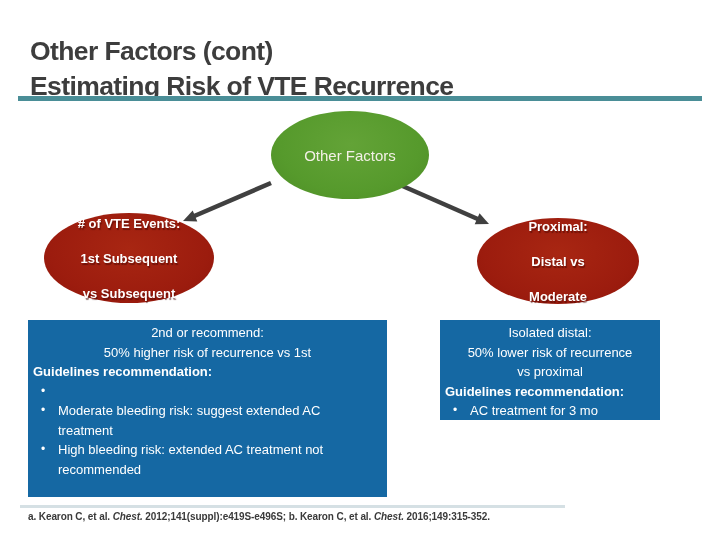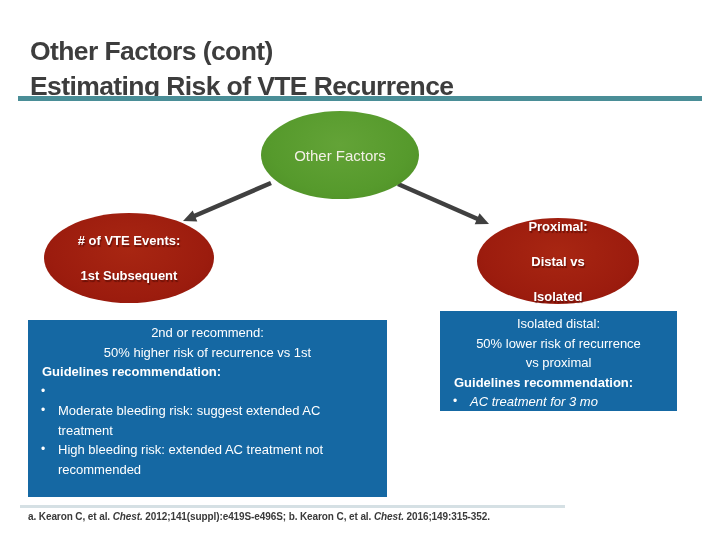--- a/index.html
+++ b/index.html
@@ -18,21 +18,21 @@
     position:absolute;left:18px;top:96px;width:684px;height:5px;
     background:var(--rule,#4a8e97);
   }
   
   .node{
     position:absolute;border-radius:50%;
     display:flex;flex-direction:column;align-items:center;justify-content:center;
     text-align:center;color:#ffffff;
   }
   .node.green{
-    left:261px;top:111px;width:158px;height:88px;
+    left:271px;top:111px;width:158px;height:88px;
     background:radial-gradient(ellipse at 50% 38%, #63a337 0%, var(--green,#569a2c) 62%, #4d8c26 100%);
     color:#f3f0e6;font-size:15px;
   }
   .node.red{
     background:radial-gradient(ellipse at 50% 40%, #a82612 0%, var(--red,#9c1c0e) 65%, #8e150a 100%);
     font-weight:700;font-size:13px;line-height:19px;
     text-shadow:1px 1.5px 1px rgba(70,5,0,0.55);
     gap:16px;
   }
   .node.red.left{left:44px;top:213px;width:170px;height:90px;}
@@ -40,27 +40,27 @@
   
   .connectors{position:absolute;left:0;top:0;pointer-events:none;}
   .connectors line{stroke:var(--arrow,#404040);stroke-width:4.6;}
   .connectors polygon{fill:var(--arrow,#404040);}
   
   .panel{
     position:absolute;background:var(--blue,#1568a3);color:#ffffff;
     font-size:13px;line-height:19.5px;padding-top:3px;box-sizing:border-box;
   }
   .panel.left{left:28px;top:320px;width:359px;height:177px;}
-  .panel.right{left:440px;top:311px;width:237px;height:100px;}
+  .panel.right{left:440px;top:320px;width:220px;height:100px;}
   .panel .center{text-align:center;padding:0 6px;}
-  .panel .sub{font-weight:700;padding-left:14px;}
+  .panel .sub{font-weight:700;padding-left:5px;}
   .brow{display:flex;padding-left:13px;}
   .brow .dot{flex:0 0 17px;font-size:12px;}
   .brow .btxt{max-width:292px;}
-  .panel.right .btxt{max-width:200px;font-style:italic;}
+  .panel.right .btxt{max-width:200px;}
   
   .divider{position:absolute;left:20px;top:505px;width:545px;height:3px;background:#d5e0e4;}
   .footnote{
     position:absolute;left:28px;top:511px;width:684px;
     font-size:10px;font-weight:700;letter-spacing:-0.1px;color:#3a3a3a;
   }
   .footnote .it{font-style:italic;}
 </style>
 </head>
 <body>
@@ -84,26 +84,27 @@
     </g>
   </svg>
 
   <div class="node green">
     <span>Other Factors</span>
   </div>
 
   <div class="node red left">
     <div># of VTE Events:</div>
     <div>1st Subsequent</div>
+    <div>vs Subsequent</div>
   </div>
 
   <div class="node red right">
     <div>Proximal:</div>
     <div>Distal vs</div>
-    <div>Isolated</div>
+    <div>Moderate</div>
   </div>
 
   <section class="panel left">
     <div class="center">2nd or recommend:</div>
     <div class="center">50% higher risk of recurrence vs 1st</div>
     <div class="sub">Guidelines recommendation:</div>
     <div class="brow">
       <span class="dot">•</span>
     </div>
     <div class="brow">

